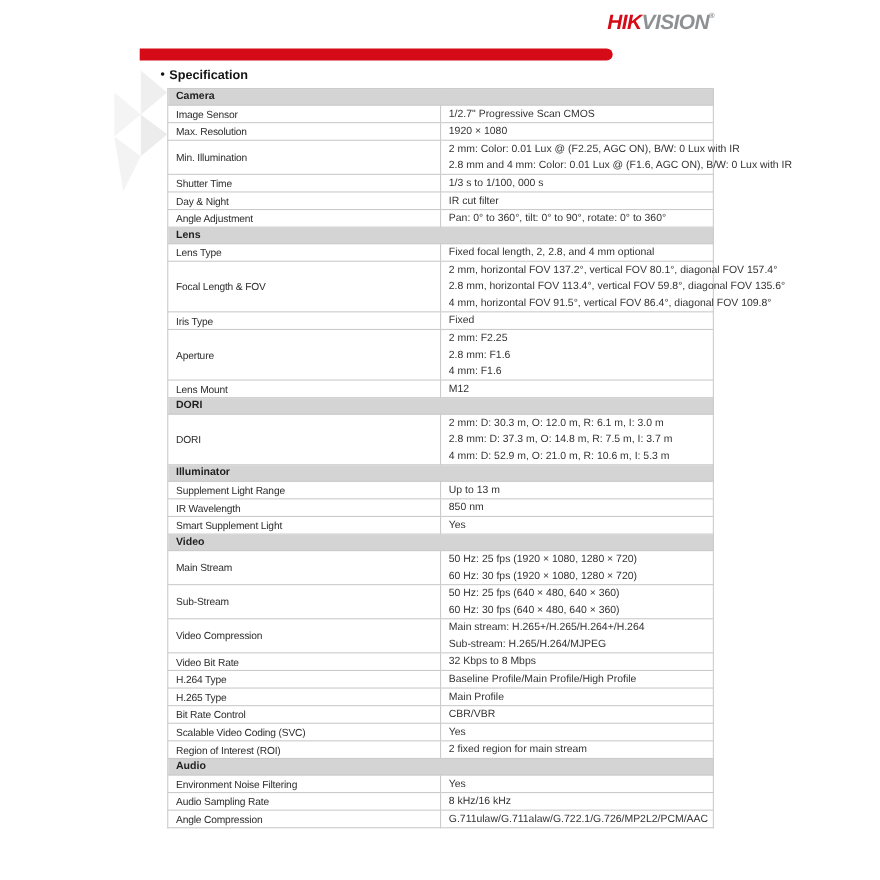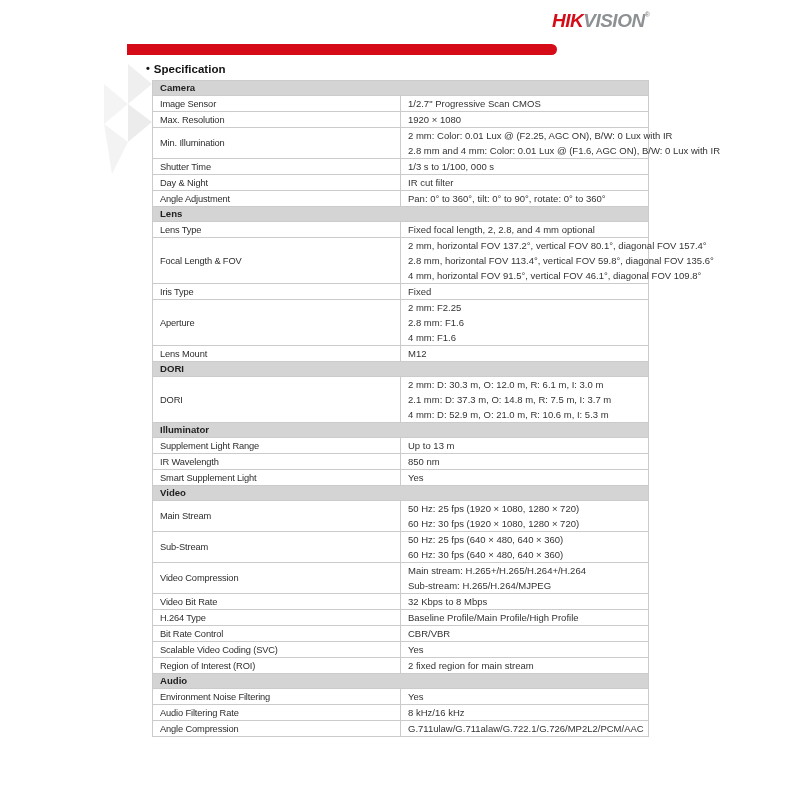--- a/index.html
+++ b/index.html
@@ -122,21 +122,21 @@
       <td class="label">Lens Type</td>
       <td class="value">
             <div class="ln">Fixed focal length, 2, 2.8, and 4 mm optional</div>
           </td>
     </tr>
     <tr>
       <td class="label">Focal Length &amp; FOV</td>
       <td class="value">
         <div class="ln">2 mm, horizontal FOV 137.2°, vertical FOV 80.1°, diagonal FOV 157.4°</div>
         <div class="ln">2.8 mm, horizontal FOV 113.4°, vertical FOV 59.8°, diagonal FOV 135.6°</div>
-        <div class="ln">4 mm, horizontal FOV 91.5°, vertical FOV 46.1°, diagonal FOV 109.8°</div>
+        <div class="ln">4 mm, horizontal FOV 91.5°, vertical FOV 86.4°, diagonal FOV 109.8°</div>
       </td>
     </tr>
     <tr>
       <td class="label">Iris Type</td>
       <td class="value">
             <div class="ln">Fixed</div>
           </td>
     </tr>
     <tr>
       <td class="label">Aperture</td>
@@ -153,21 +153,21 @@
           </td>
     </tr>
 
     <tr>
           <td class="sec" colspan="2">DORI</td>
         </tr>
     <tr>
       <td class="label">DORI</td>
       <td class="value">
         <div class="ln">2 mm: D: 30.3 m, O: 12.0 m, R: 6.1 m, I: 3.0 m</div>
-        <div class="ln">2.1 mm: D: 37.3 m, O: 14.8 m, R: 7.5 m, I: 3.7 m</div>
+        <div class="ln">2.8 mm: D: 37.3 m, O: 14.8 m, R: 7.5 m, I: 3.7 m</div>
         <div class="ln">4 mm: D: 52.9 m, O: 21.0 m, R: 10.6 m, I: 5.3 m</div>
       </td>
     </tr>
 
     <tr>
           <td class="sec" colspan="2">Illuminator</td>
         </tr>
     <tr>
       <td class="label">Supplement Light Range</td>
       <td class="value">
@@ -217,20 +217,26 @@
             <div class="ln">32 Kbps to 8 Mbps</div>
           </td>
     </tr>
     <tr>
       <td class="label">H.264 Type</td>
       <td class="value">
             <div class="ln">Baseline Profile/Main Profile/High Profile</div>
           </td>
     </tr>
     <tr>
+      <td class="label">H.265 Type</td>
+      <td class="value">
+            <div class="ln">Main Profile</div>
+          </td>
+    </tr>
+    <tr>
       <td class="label">Bit Rate Control</td>
       <td class="value">
             <div class="ln">CBR/VBR</div>
           </td>
     </tr>
     <tr>
       <td class="label">Scalable Video Coding (SVC)</td>
       <td class="value">
             <div class="ln">Yes</div>
           </td>
@@ -245,21 +251,21 @@
     <tr>
           <td class="sec" colspan="2">Audio</td>
         </tr>
     <tr>
       <td class="label">Environment Noise Filtering</td>
       <td class="value">
             <div class="ln">Yes</div>
           </td>
     </tr>
     <tr>
-      <td class="label">Audio Filtering Rate</td>
+      <td class="label">Audio Sampling Rate</td>
       <td class="value">
             <div class="ln">8 kHz/16 kHz</div>
           </td>
     </tr>
     <tr>
       <td class="label">Angle Compression</td>
       <td class="value">
             <div class="ln">G.711ulaw/G.711alaw/G.722.1/G.726/MP2L2/PCM/AAC</div>
           </td>
     </tr>

